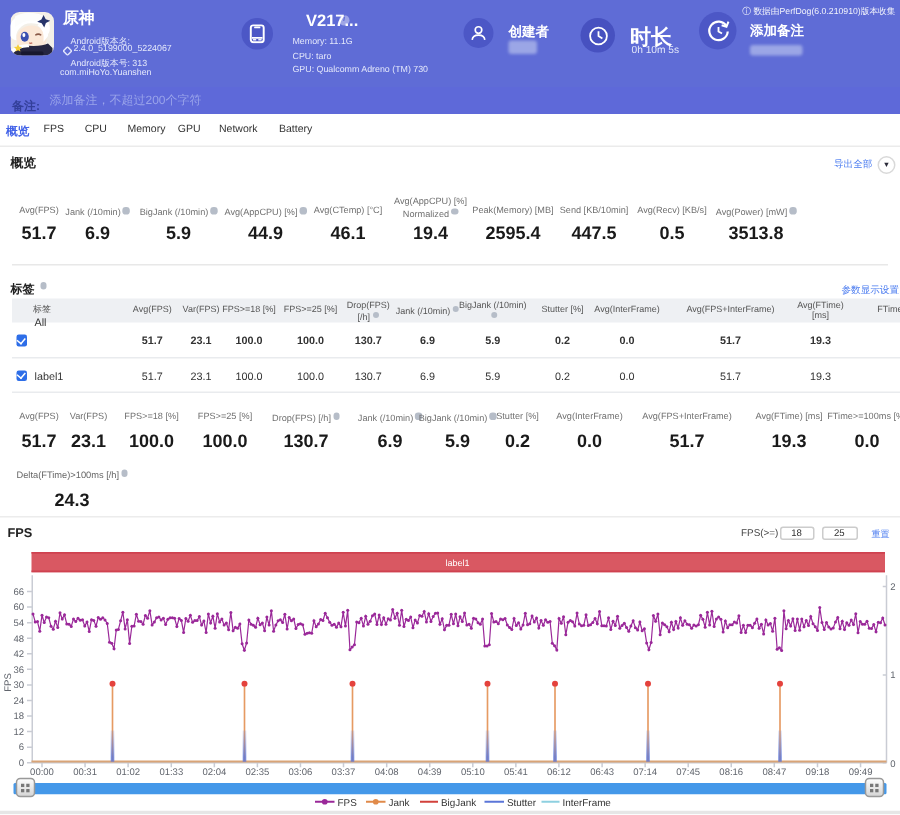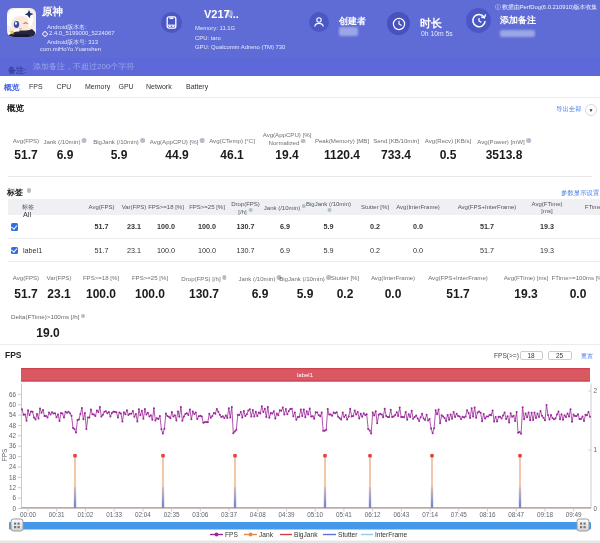--- a/index.html
+++ b/index.html
@@ -75,21 +75,21 @@
 <path d="M1.8 10.6 Q2 7.4 6 7.4 Q10 7.4 10.2 10.6" fill="none" stroke="#fff" stroke-width="1.1"></path>
 </svg>
 <div class="abs" style="left:339px;top:15px;font-size:9px;font-weight:700;color:#fff">创建者</div>
 <div class="blur" style="left:339px;top:27px;width:19px;height:8.5px"></div>
 
 <div class="circ" style="left:387px;top:12px;width:23px;height:23px;background:#4751c0"></div>
 <svg class="abs" style="left:391.5px;top:16.5px" width="14" height="14" viewBox="0 0 14 14">
 <circle cx="7" cy="7" r="5.6" fill="none" stroke="#fff" stroke-width="1.2"></circle>
 <path d="M7 3.8 V7 L9.6 8.6" fill="none" stroke="#fff" stroke-width="1.2"></path>
 </svg>
-<div class="abs" style="left:420px;top:15.5px;font-size:11px;font-weight:700;color:#fff">时长</div>
+<div class="abs" style="left:420px;top:15.5px;font-size:14px;font-weight:700;color:#fff">时长</div>
 <div class="abs hdr-sm" style="left:421px;top:30px;font-size:6.8px">0h 10m 5s</div>
 
 <div class="circ" style="left:466px;top:8px;width:25px;height:25px"></div>
 <svg class="abs" style="left:470.5px;top:12.5px" width="16" height="16" viewBox="0 0 13 13">
 <path d="M10.8 3.6 A5 5 0 1 0 11.5 6.5" fill="none" stroke="#fff" stroke-width="1.2"></path>
 <path d="M11.9 1.2 L10.8 3.9 L8.2 3.1" fill="none" stroke="#fff" stroke-width="1.1"></path>
 <path d="M6.5 4 V6.5 L8.4 7.6" fill="none" stroke="#fff" stroke-width="1"></path>
 </svg>
 <div class="abs" style="left:500px;top:13.5px;font-size:9px;font-weight:700;color:#fff">添加备注</div>
 <div class="blur" style="left:500px;top:29.5px;width:35px;height:7.5px"></div>
@@ -117,23 +117,23 @@
     <div class="sv" style="left:65px;top:148px">6.9</div>
     <div class="sh" style="left:119px;top:138px">BigJank (/10min)<span class="qi"></span></div>
     <div class="sv" style="left:119px;top:148px">5.9</div>
     <div class="sh" style="left:177px;top:138px">Avg(AppCPU) [%]<span class="qi"></span></div>
     <div class="sv" style="left:177px;top:148px">44.9</div>
     <div class="sh" style="left:232px;top:138px">Avg(CTemp) [°C]</div>
     <div class="sv" style="left:232px;top:148px">46.1</div>
     <div class="sh" style="left:287px;top:132px">Avg(AppCPU) [%]<br>Normalized<span class="qi"></span></div>
     <div class="sv" style="left:287px;top:148px">19.4</div>
     <div class="sh" style="left:342px;top:138px">Peak(Memory) [MB]</div>
-    <div class="sv" style="left:342px;top:148px">1120.4</div>
+    <div class="sv" style="left:342px;top:148px">2595.4</div>
     <div class="sh" style="left:396px;top:138px">Send [KB/10min]</div>
-    <div class="sv" style="left:396px;top:148px">733.4</div>
+    <div class="sv" style="left:396px;top:148px">447.5</div>
     <div class="sh" style="left:448px;top:138px">Avg(Recv) [KB/s]</div>
     <div class="sv" style="left:448px;top:148px">0.5</div>
     <div class="sh" style="left:504px;top:138px">Avg(Power) [mW]<span class="qi"></span></div>
     <div class="sv" style="left:504px;top:148px">3513.8</div>
 <div class="abs" style="left:8px;top:176px;width:584px;height:1px;background:#e8e8e8"></div>
 
 <div class="abs" style="left:7px;top:186.5px;font-size:8px;font-weight:700;color:#222">标签</div>
 <div class="abs qi" style="left:25px;top:188px"></div>
 <div class="link" style="left:561px;top:188.5px;font-size:6.4px">参数显示设置</div>
 <div class="abs" style="left:8px;top:199px;width:592px;height:15.5px;background:#eef0f3"></div>
@@ -197,21 +197,21 @@
     <div class="sv" style="left:345px;top:287px">0.2</div>
     <div class="sh" style="left:393px;top:275px">Avg(InterFrame)</div>
     <div class="sv" style="left:393px;top:287px">0.0</div>
     <div class="sh" style="left:458px;top:275px">Avg(FPS+InterFrame)</div>
     <div class="sv" style="left:458px;top:287px">51.7</div>
     <div class="sh" style="left:526px;top:275px">Avg(FTime) [ms]</div>
     <div class="sv" style="left:526px;top:287px">19.3</div>
     <div class="sh" style="left:578px;top:275px">FTime&gt;=100ms [%]</div>
     <div class="sv" style="left:578px;top:287px">0.0</div>
 <div class="abs" style="left:11px;top:313px;font-size:6.2px;color:#666">Delta(FTime)&gt;100ms [/h]<span class="qi"></span></div>
-<div class="abs" style="left:48px;top:325.5px;font-size:12px;font-weight:700;color:#1a1a1a;transform:translateX(-50%)">19.0</div>
+<div class="abs" style="left:48px;top:325.5px;font-size:12px;font-weight:700;color:#1a1a1a;transform:translateX(-50%)">24.3</div>
 
 <div class="abs" style="left:0px;top:344px;width:600px;height:1px;background:#ececec"></div>
 <div class="abs" style="left:5px;top:350px;font-size:8.5px;font-weight:700;color:#222">FPS</div>
 <div class="abs" style="left:494px;top:352px;font-size:6.6px;color:#444">FPS(&gt;=)</div>
 <div class="abs" style="left:519.5px;top:350.5px;width:23px;height:9px;border:1px solid #ccc;border-radius:2px;font-size:6.4px;color:#333;text-align:center;line-height:7.5px">18</div>
 <div class="abs" style="left:547.5px;top:350.5px;width:24px;height:9px;border:1px solid #ccc;border-radius:2px;font-size:6.4px;color:#333;text-align:center;line-height:7.5px">25</div>
 <div class="link" style="left:581px;top:352px;font-size:6px">重置</div>
 
 <svg width="600" height="198" viewBox="0 345 600 198" style="position:absolute;left:0;top:345px" xmlns="http://www.w3.org/2000/svg">
 <defs>

